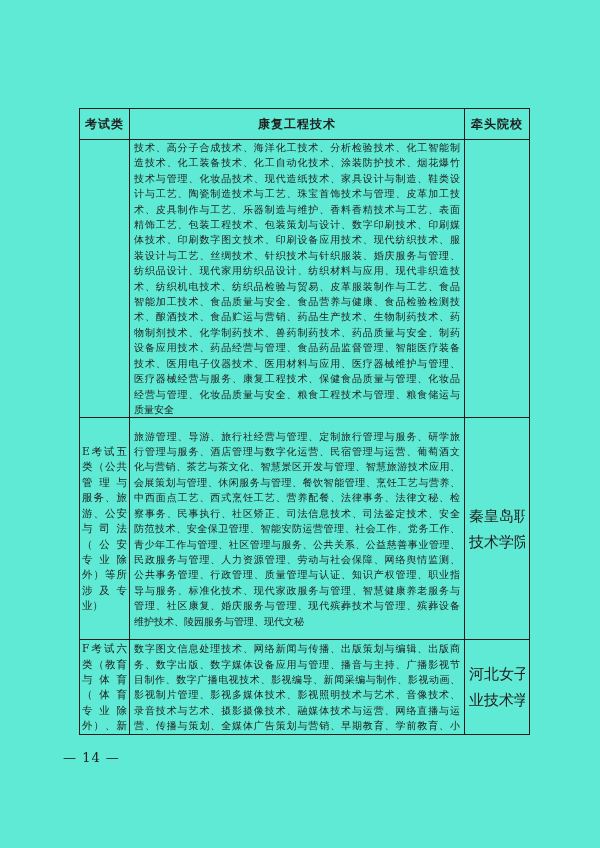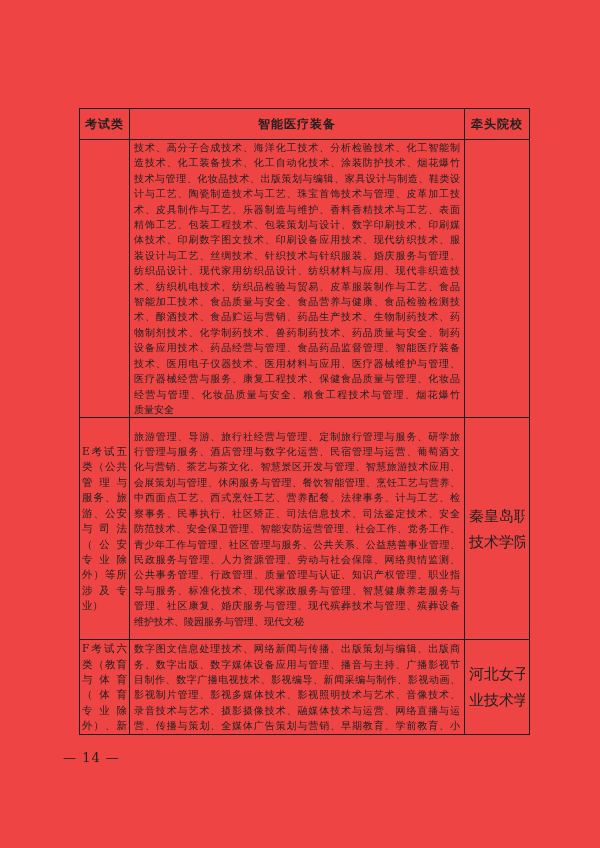--- a/index.html
+++ b/index.html
@@ -4,21 +4,21 @@
 <style>
   html, body {
     margin: 0;
     padding: 0;
     background: #ffffff;
   }
   .sheet {
     position: relative;
     width: 600px;
     height: 848px;
-    background: #ef4444;
+    background: #5eead4;
     font-family: "DejaVu Serif", "Liberation Serif", serif;
     color: #212121;
     overflow: hidden;
   }
   table.doc-table {
     position: absolute;
     left: 79px;
     top: 108px;
     width: 450px;
     border-collapse: collapse;
@@ -80,43 +80,43 @@
 
   <table class="doc-table">
     <colgroup>
       <col style="width:50px">
       <col style="width:335px">
       <col style="width:65px">
     </colgroup>
     <tbody>
         <tr class="header-row">
       <th>考试类</th>
-      <th>智能医疗装备</th>
+      <th>康复工程技术</th>
       <th>牵头院校</th>
     </tr>
     <tr class="row-1">
       <td class="cat-cell cell-normal"></td>
       <td class="maj-cell cell-normal">
             <div class="line">技术、高分子合成技术、海洋化工技术、分析检验技术、化工智能制</div>
             <div class="line">造技术、化工装备技术、化工自动化技术、涂装防护技术、烟花爆竹</div>
-            <div class="line">技术与管理、化妆品技术、出版策划与编辑、家具设计与制造、鞋类设</div>
+            <div class="line">技术与管理、化妆品技术、现代造纸技术、家具设计与制造、鞋类设</div>
             <div class="line">计与工艺、陶瓷制造技术与工艺、珠宝首饰技术与管理、皮革加工技</div>
             <div class="line">术、皮具制作与工艺、乐器制造与维护、香料香精技术与工艺、表面</div>
             <div class="line">精饰工艺、包装工程技术、包装策划与设计、数字印刷技术、印刷媒</div>
             <div class="line">体技术、印刷数字图文技术、印刷设备应用技术、现代纺织技术、服</div>
             <div class="line">装设计与工艺、丝绸技术、针织技术与针织服装、婚庆服务与管理、</div>
             <div class="line">纺织品设计、现代家用纺织品设计、纺织材料与应用、现代非织造技</div>
             <div class="line">术、纺织机电技术、纺织品检验与贸易、皮革服装制作与工艺、食品</div>
             <div class="line">智能加工技术、食品质量与安全、食品营养与健康、食品检验检测技</div>
             <div class="line">术、酿酒技术、食品贮运与营销、药品生产技术、生物制药技术、药</div>
             <div class="line">物制剂技术、化学制药技术、兽药制药技术、药品质量与安全、制药</div>
             <div class="line">设备应用技术、药品经营与管理、食品药品监督管理、智能医疗装备</div>
             <div class="line">技术、医用电子仪器技术、医用材料与应用、医疗器械维护与管理、</div>
             <div class="line">医疗器械经营与服务、康复工程技术、保健食品质量与管理、化妆品</div>
-            <div class="line">经营与管理、化妆品质量与安全、粮食工程技术与管理、烟花爆竹</div>
+            <div class="line">经营与管理、化妆品质量与安全、粮食工程技术与管理、粮食储运与</div>
             <div class="line">质量安全</div>
           </td>
       <td class="inst-cell justify-all"></td>
     </tr>
     <tr class="row-2">
       <td class="cat-cell cell-normal">
             <div class="line">E考试五</div>
             <div class="line">类（公共</div>
             <div class="line">管理与</div>
             <div class="line">服务、旅</div>
@@ -126,21 +126,21 @@
             <div class="line">专业除</div>
             <div class="line">外）等所</div>
             <div class="line">涉及专</div>
             <div class="line">业）</div>
           </td>
       <td class="maj-cell cell-normal">
             <div class="line">旅游管理、导游、旅行社经营与管理、定制旅行管理与服务、研学旅</div>
             <div class="line">行管理与服务、酒店管理与数字化运营、民宿管理与运营、葡萄酒文</div>
             <div class="line">化与营销、茶艺与茶文化、智慧景区开发与管理、智慧旅游技术应用、</div>
             <div class="line">会展策划与管理、休闲服务与管理、餐饮智能管理、烹饪工艺与营养、</div>
-            <div class="line">中西面点工艺、西式烹饪工艺、营养配餐、法律事务、计与工艺、检</div>
+            <div class="line">中西面点工艺、西式烹饪工艺、营养配餐、法律事务、法律文秘、检</div>
             <div class="line">察事务、民事执行、社区矫正、司法信息技术、司法鉴定技术、安全</div>
             <div class="line">防范技术、安全保卫管理、智能安防运营管理、社会工作、党务工作、</div>
             <div class="line">青少年工作与管理、社区管理与服务、公共关系、公益慈善事业管理、</div>
             <div class="line">民政服务与管理、人力资源管理、劳动与社会保障、网络舆情监测、</div>
             <div class="line">公共事务管理、行政管理、质量管理与认证、知识产权管理、职业指</div>
             <div class="line">导与服务、标准化技术、现代家政服务与管理、智慧健康养老服务与</div>
             <div class="line">管理、社区康复、婚庆服务与管理、现代殡葬技术与管理、殡葬设备</div>
             <div class="line">维护技术、陵园服务与管理、现代文秘</div>
           </td>
       <td class="inst-cell justify-all">

